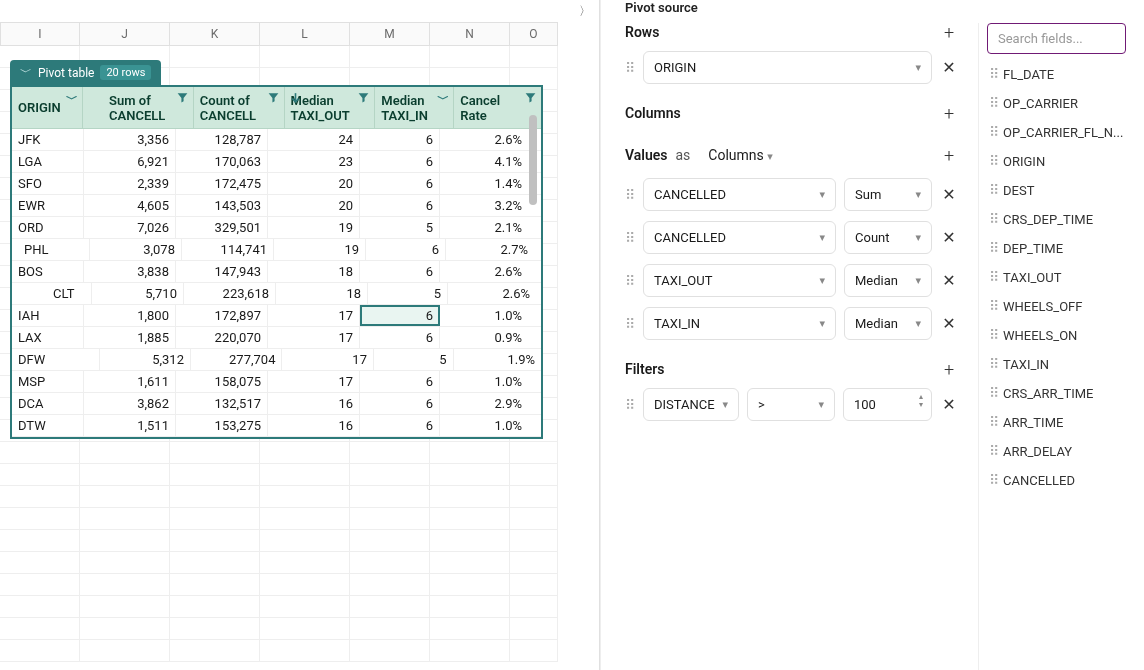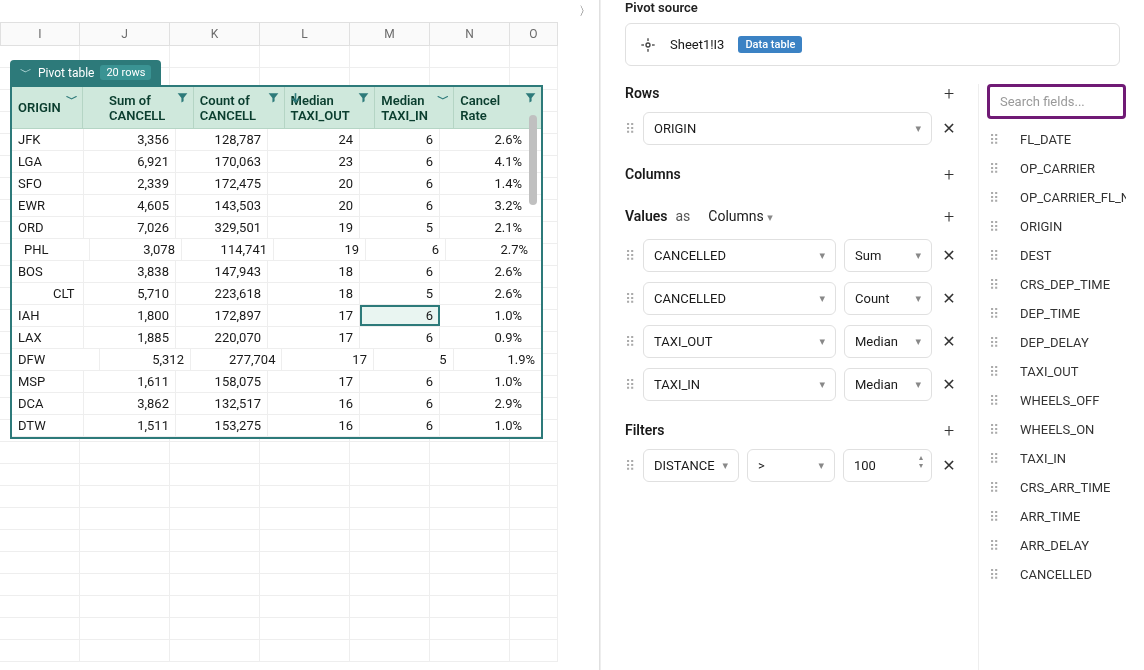--- a/index.html
+++ b/index.html
@@ -214,35 +214,35 @@
     padding-bottom: 24px;
   }
   .rp-fields {
     width: 150px;
     border-left: 1px solid #eee;
     display: flex;
     flex-direction: column;
   }
   .field-search {
     margin: 0 2px 6px 8px;
-    border: 3px solid #701a75;
+    border: 1px solid #701a75;
     border-radius: 4px;
     padding: 7px 10px;
     font-size: 13px;
     color: #999;
   }
   .field-list {
     flex: 1;
     overflow-y: auto;
     padding: 0 2px;
   }
   .field-item {
     display: flex;
-    align-items: center;
-    gap: 21px;
+    align-items: flex-start;
+    gap: 4px;
     padding: 7px 8px;
     font-size: 13px;
     color: #333;
     white-space: nowrap;
     overflow: hidden;
     text-overflow: ellipsis;
   }
   .drag-dots {
     display: inline-block;
     width: 10px;
@@ -707,21 +707,21 @@
             </div>
             <div class="pt-row">
               <div class="ptd" style="width: 72px;">BOS</div>
               <div class="ptd num" style="width: 92px;">3,838</div>
               <div class="ptd num" style="width: 92px;">147,943</div>
               <div class="ptd num" style="width: 92px;">18</div>
               <div class="ptd num" style="width: 80px;">6</div>
               <div class="ptd num" style="width: 88px;">2.6%</div>
             </div>
             <div class="pt-row">
-              <div class="ptd" style="width: 72px; padding-left: 41px;">CLT</div>
+              <div class="ptd" style="width: 80px; padding-left: 41px;">CLT</div>
               <div class="ptd num" style="width: 92px;">5,710</div>
               <div class="ptd num" style="width: 92px;">223,618</div>
               <div class="ptd num" style="width: 92px;">18</div>
               <div class="ptd num" style="width: 80px;">5</div>
               <div class="ptd num" style="width: 88px;">2.6%</div>
             </div>
             <div class="pt-row">
               <div class="ptd" style="width: 72px;">IAH</div>
               <div class="ptd num" style="width: 92px;">1,800</div>
               <div class="ptd num" style="width: 92px;">172,897</div>
@@ -771,31 +771,20 @@
             </div>
           </div>
         <div class="pt-scrollbar"></div>
       </div>
     </div>
   </div>
 
   <div class="right">
 
     <div class="rp-section-label">Pivot source</div>
-    <div class="source-box">
-      <svg width="16" height="16" viewBox="0 0 24 24" fill="none" stroke="#444" stroke-width="2">
-          <circle cx="12" cy="12" r="3"></circle>
-          <line x1="12" y1="2" x2="12" y2="6"></line>
-          <line x1="12" y1="18" x2="12" y2="22"></line>
-          <line x1="2" y1="12" x2="6" y2="12"></line>
-          <line x1="18" y1="12" x2="22" y2="12"></line>
-        </svg>
-      <span>Sheet1!I3</span>
-      <span class="data-badge">Data table</span>
-    </div>
 
     <div class="rp-cols">
 
       <div class="rp-config">
 
         <div class="cfg-block">
           <div class="cfg-head">
             <span class="ttl">Rows</span>
             <span class="plus">+</span>
           </div>
@@ -937,24 +926,20 @@
             <div class="field-item">
               <span class="drag-dots"></span>
               <span>CRS_DEP_TIME</span>
             </div>
             <div class="field-item">
               <span class="drag-dots"></span>
               <span>DEP_TIME</span>
             </div>
             <div class="field-item">
               <span class="drag-dots"></span>
-              <span>DEP_DELAY</span>
-            </div>
-            <div class="field-item">
-              <span class="drag-dots"></span>
               <span>TAXI_OUT</span>
             </div>
             <div class="field-item">
               <span class="drag-dots"></span>
               <span>WHEELS_OFF</span>
             </div>
             <div class="field-item">
               <span class="drag-dots"></span>
               <span>WHEELS_ON</span>
             </div>

